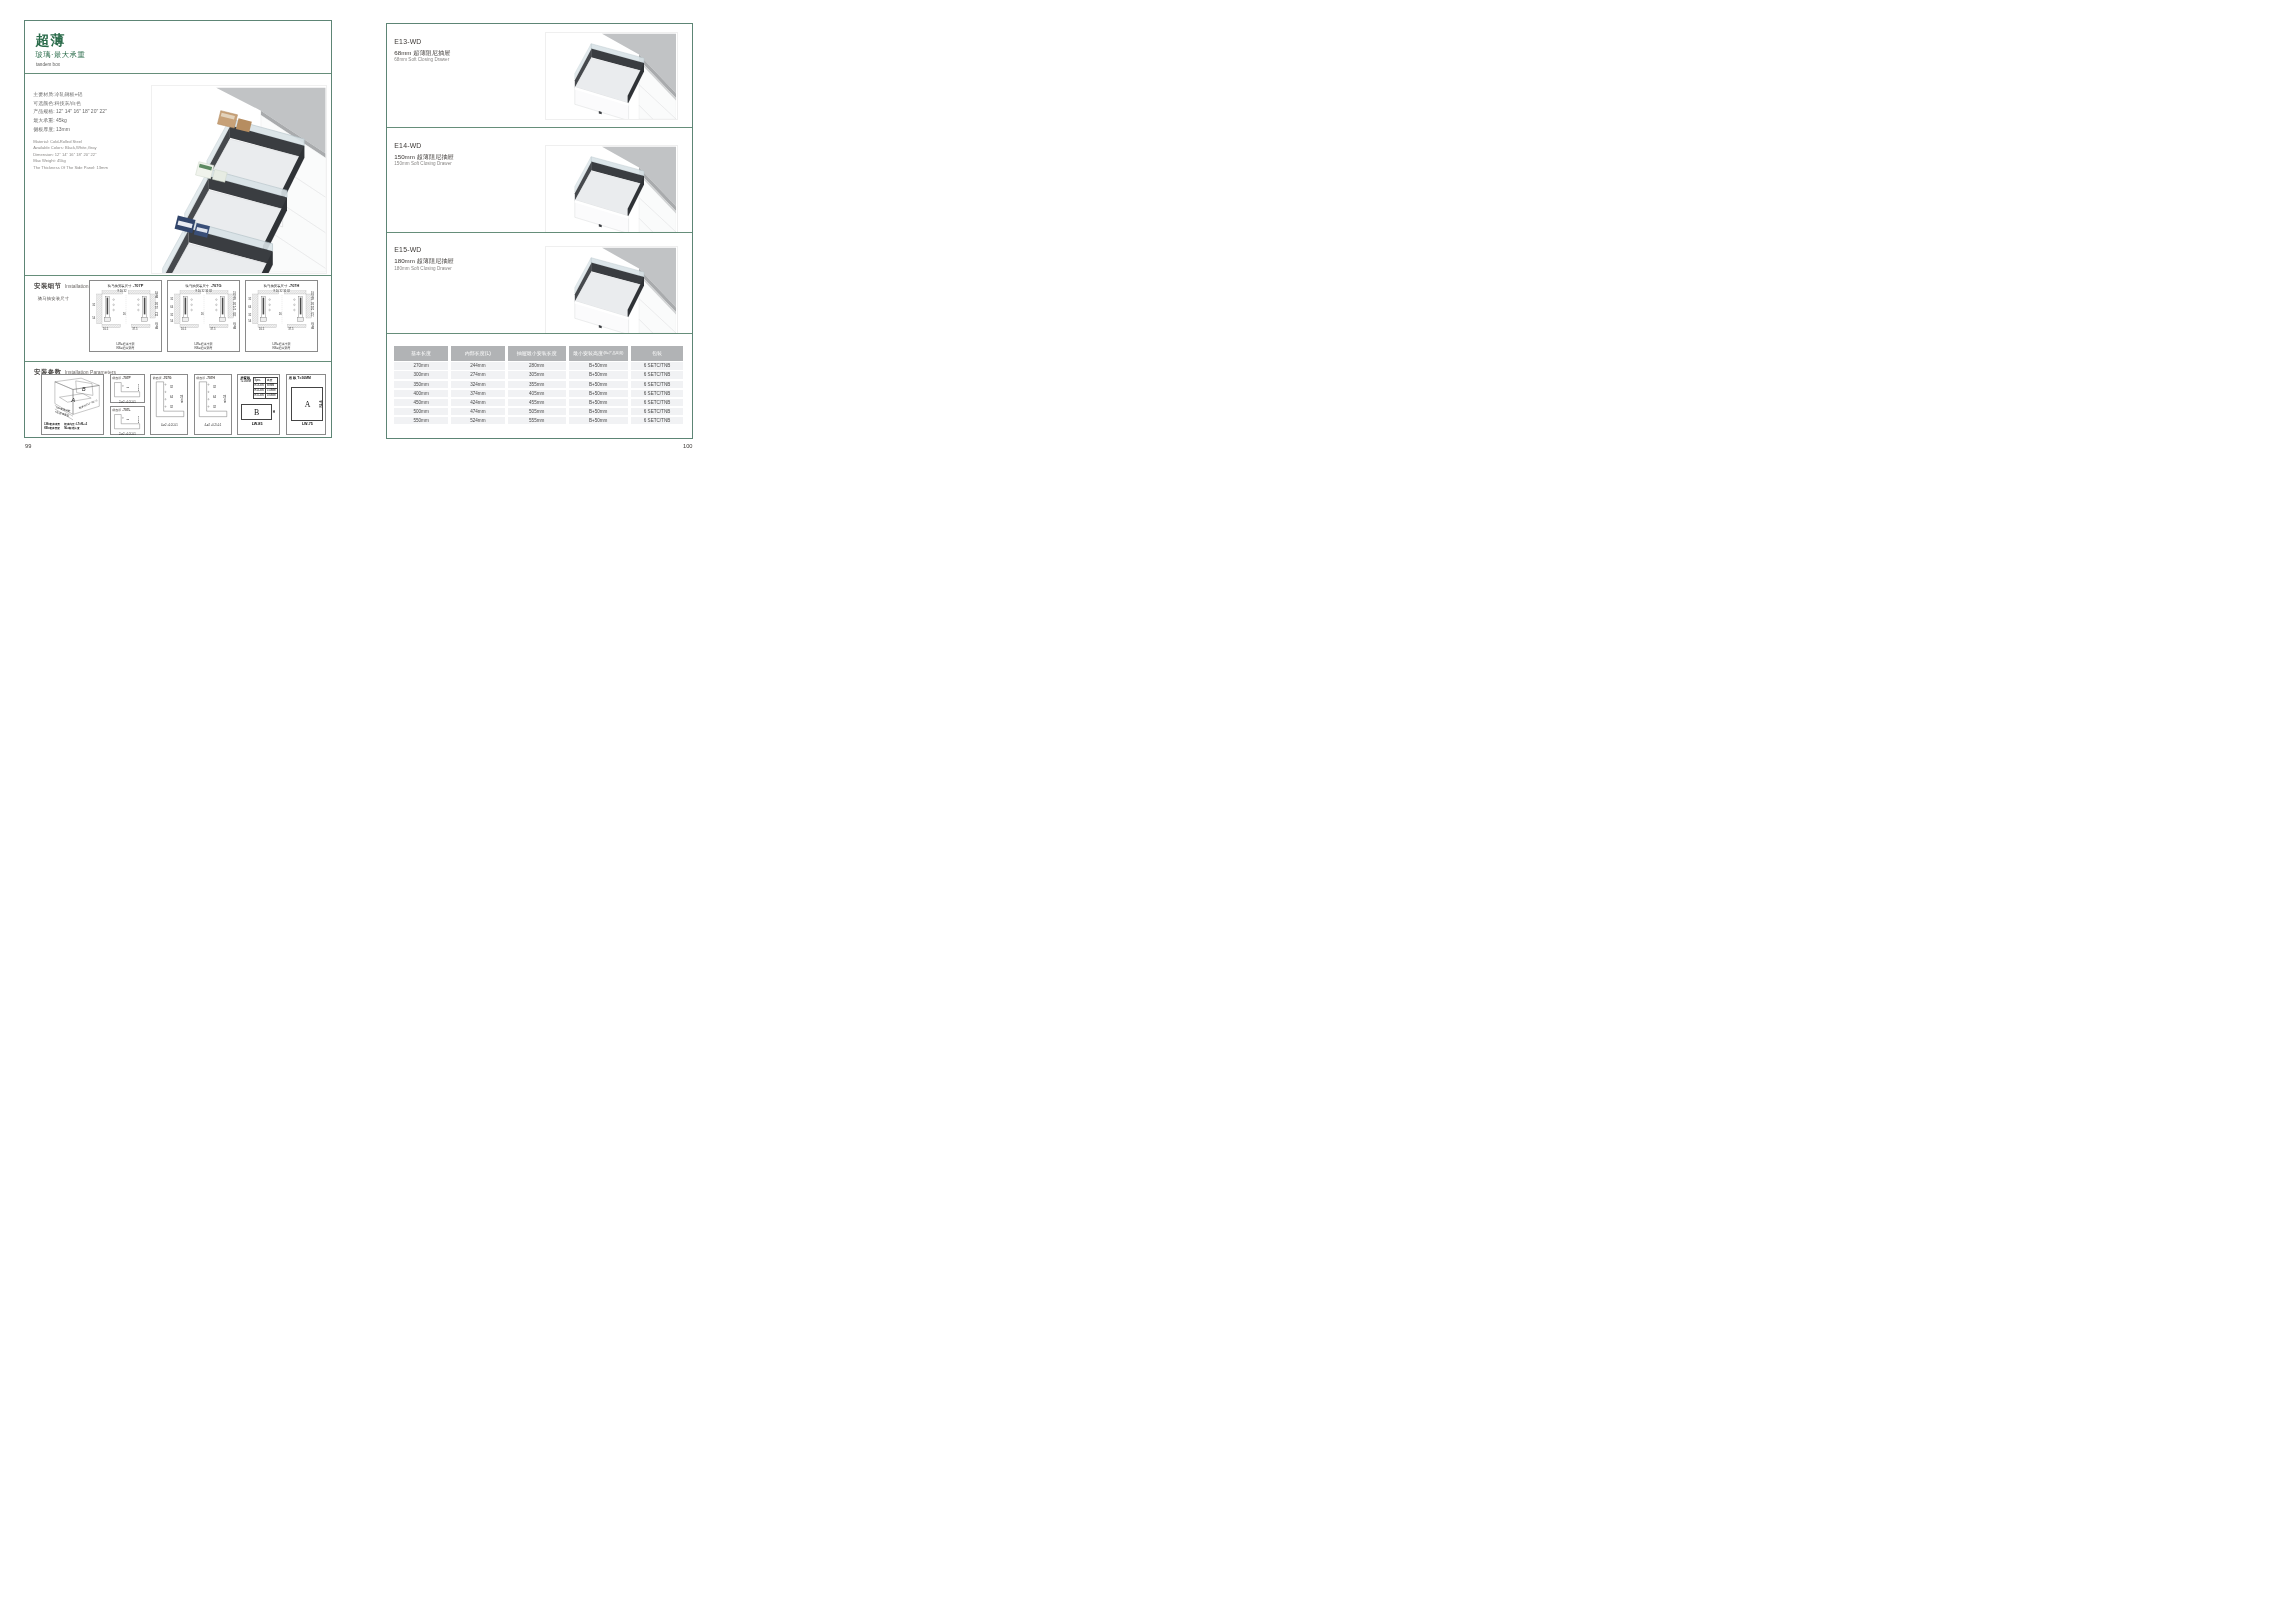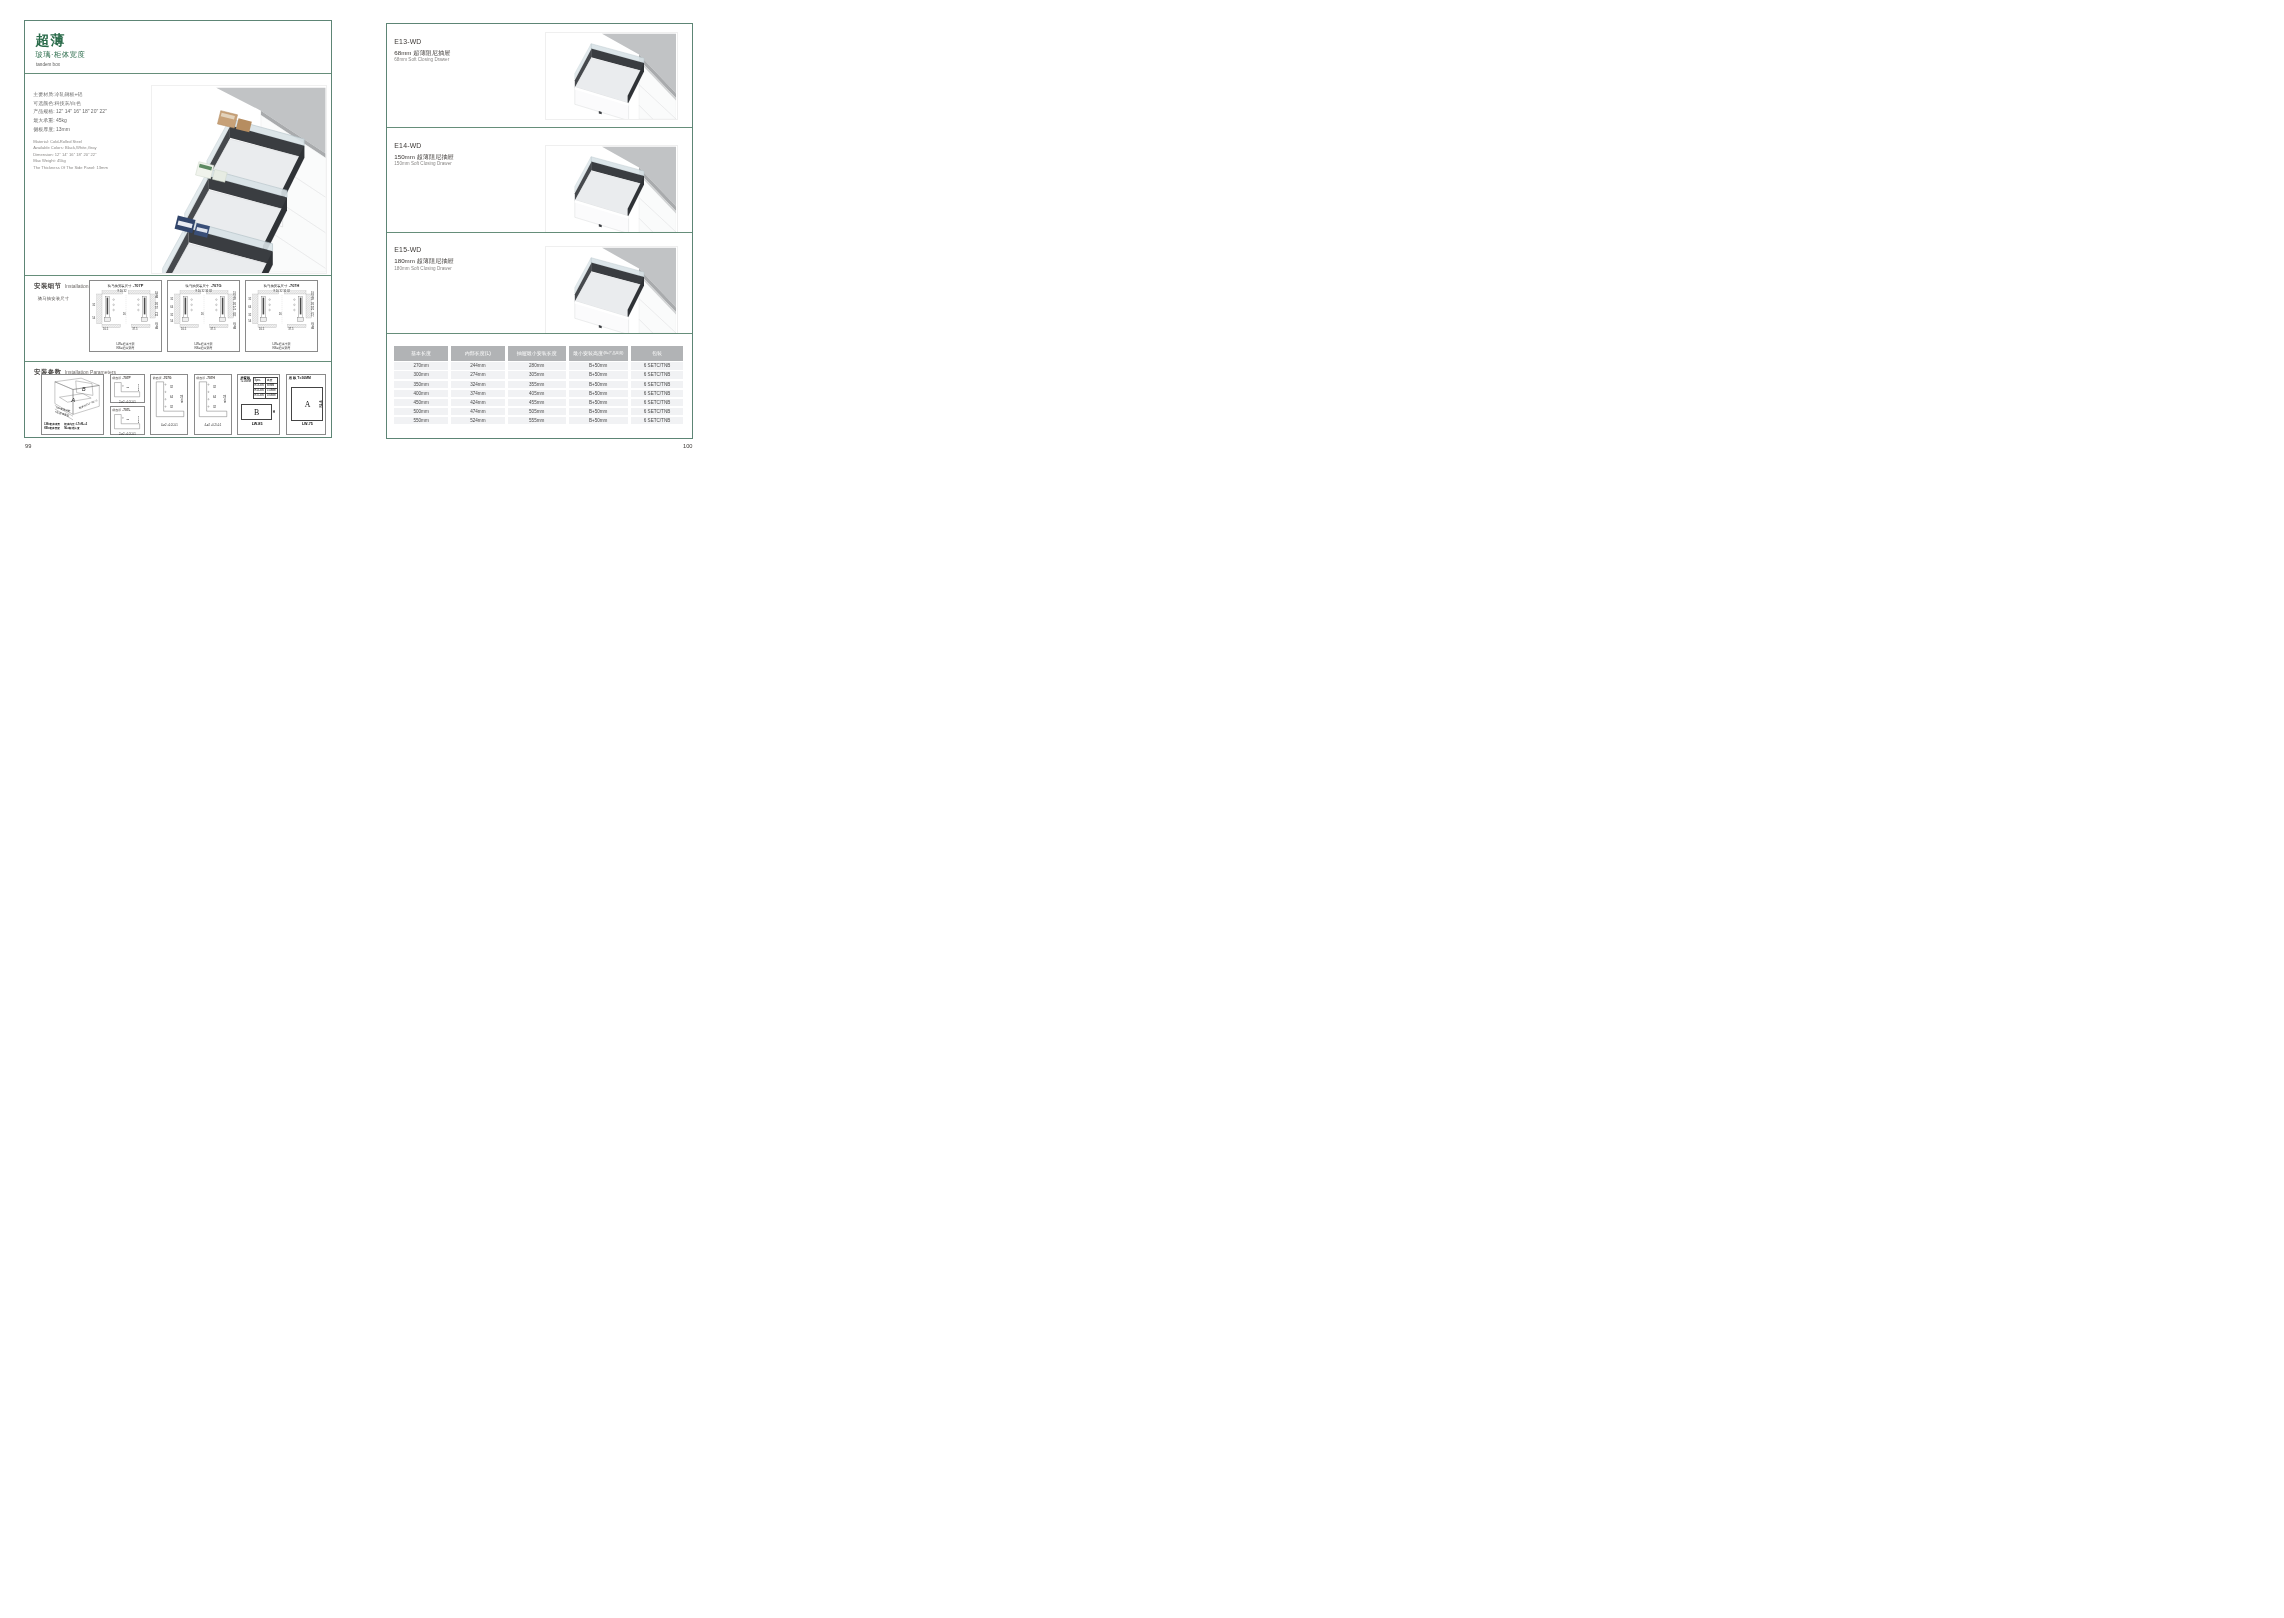--- a/index.html
+++ b/index.html
@@ -138,21 +138,21 @@
           <rect x="4" y="10" width="32" height="10" fill="#e8ebf2"></rect>
           <rect x="44" y="6" width="30" height="26" fill="#3a4f78"></rect>
           <rect x="47" y="14" width="24" height="8" fill="#dfe4ee"></rect>
         </g>
       </symbol>
     </defs>
   </svg>
 
   <div class="page page-left">
     <div class="main-title">超薄</div>
-    <div class="sub-title">玻璃·柜体宽度</div>
+    <div class="sub-title">玻璃·最大承重</div>
     <div class="sub-title-en">tandem box</div>
     <div class="divider d1"></div>
 
     <div class="spec-block">
       <div id="specs-cn" class="specs-cn">
           <div class="spec-line">主要材质:冷轧钢板+铝</div>
           <div class="spec-line">可选颜色:科技灰/白色</div>
           <div class="spec-line">产品规格: 12" 14" 16" 18" 20" 22"</div>
           <div class="spec-line">最大承重: 45kg</div>
           <div class="spec-line">侧板厚度; 13mm</div>

